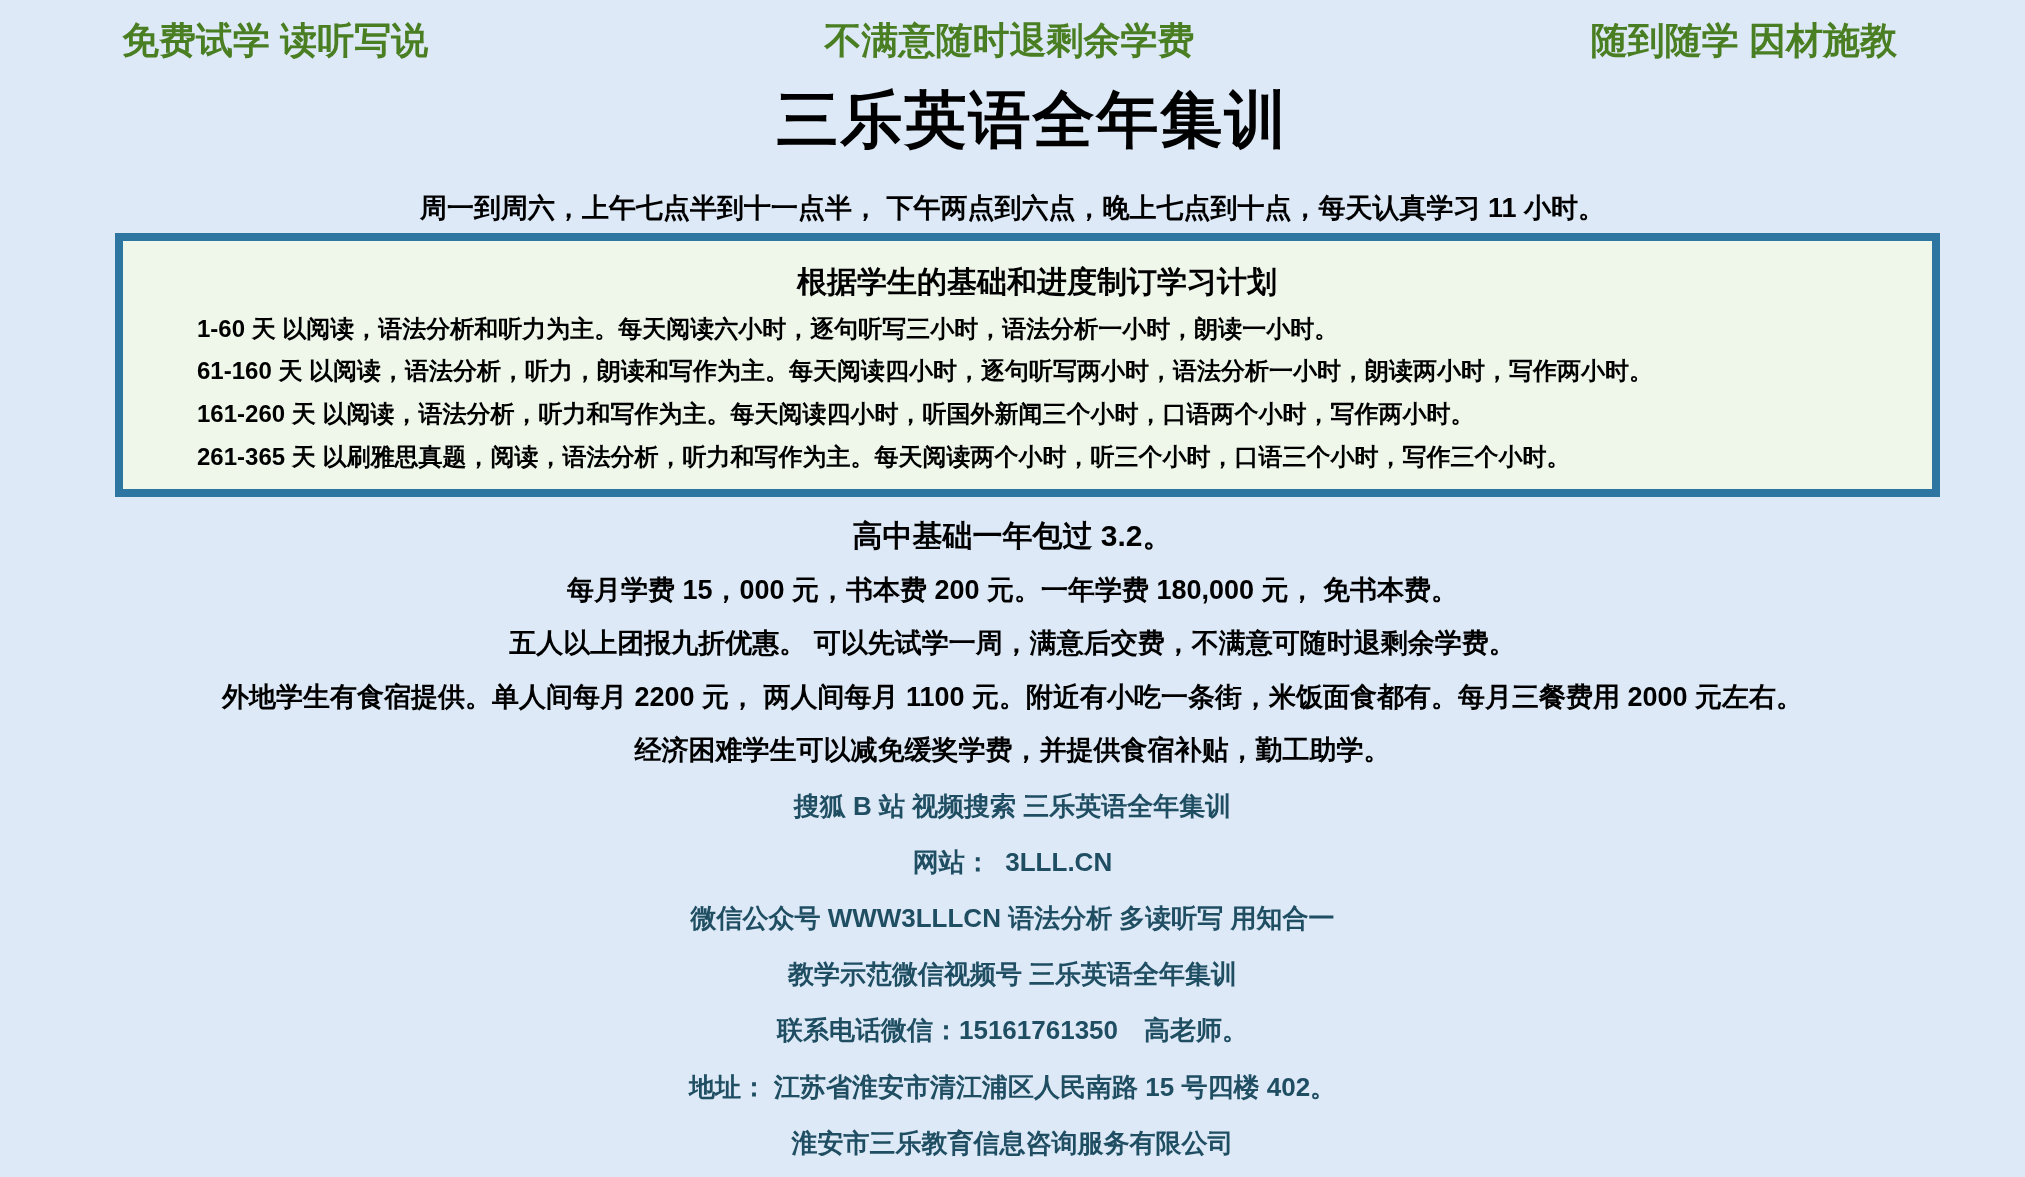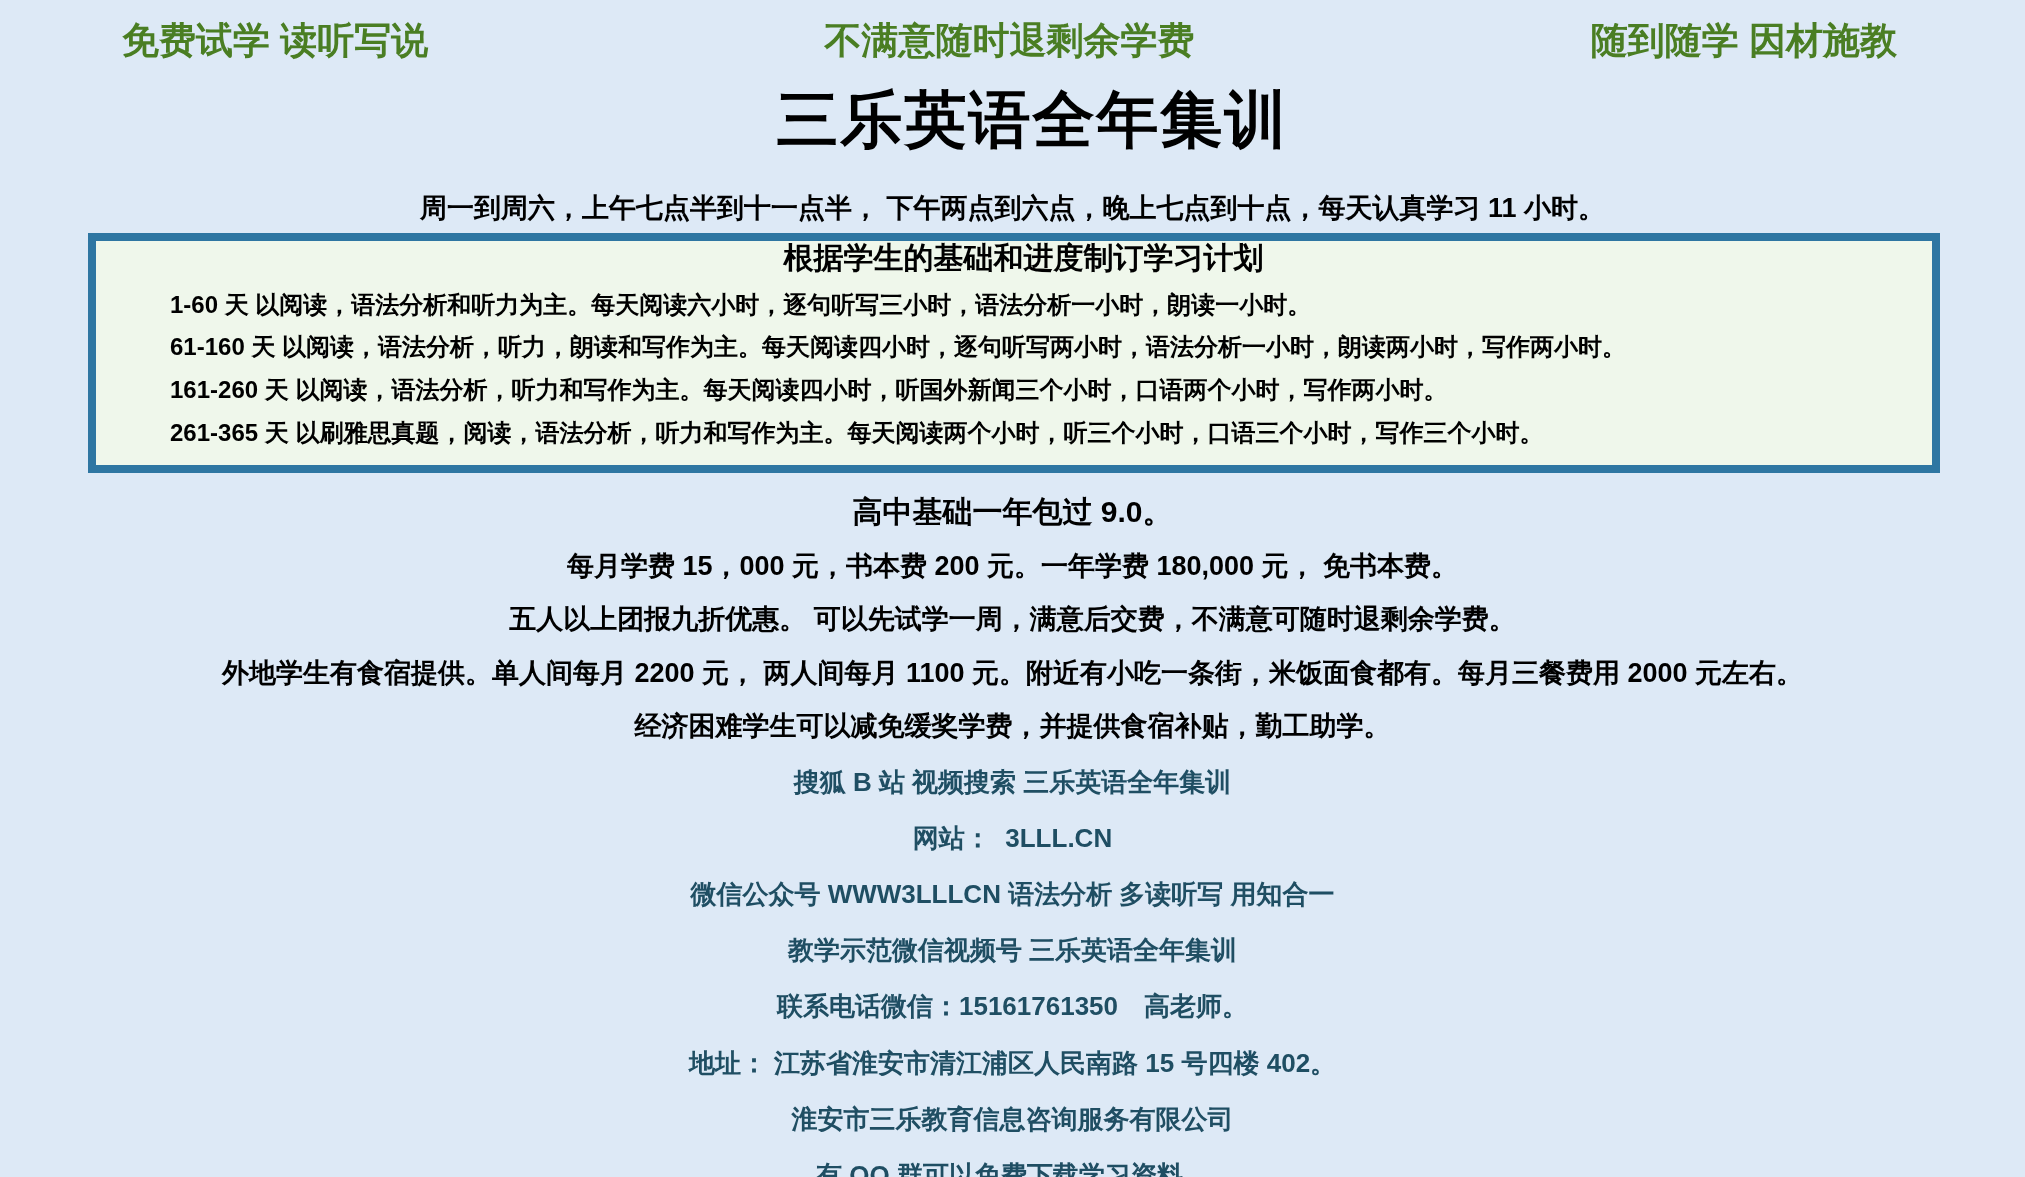--- a/index.html
+++ b/index.html
@@ -41,24 +41,24 @@
   }
   
   .schedule-line{
     text-align:center;
     font-size:27px;
     line-height:1.12;
     margin-top:38px;
   }
   
   .plan-box{
-    margin:10px 85px 0 88px;
+    margin:10px 85px 0 115px;
     border:8px solid var(--box-border);
     background:var(--box-bg);
-    padding:0 55px 18px 74px;
+    padding:24px 55px 18px 74px;
   }
   .plan-title{
     text-align:center;
     font-size:30px;
     line-height:1.15;
   }
   .plan-item{
     font-size:24px;
     line-height:1.12;
     margin-top:16px;
@@ -99,21 +99,21 @@
 <div class="schedule-line txt">周一到周六，上午七点半到十一点半， 下午两点到六点，晚上七点到十点，每天认真学习 11 小时。</div>
 
 <div class="plan-box">
   <div class="plan-title txt">根据学生的基础和进度制订学习计划</div>
   <div class="plan-item txt">1-60 天 以阅读，语法分析和听力为主。每天阅读六小时，逐句听写三小时，语法分析一小时，朗读一小时。</div>
   <div class="plan-item txt">61-160 天 以阅读，语法分析，听力，朗读和写作为主。每天阅读四小时，逐句听写两小时，语法分析一小时，朗读两小时，写作两小时。</div>
   <div class="plan-item txt">161-260 天 以阅读，语法分析，听力和写作为主。每天阅读四小时，听国外新闻三个小时，口语两个小时，写作两小时。</div>
   <div class="plan-item txt">261-365 天 以刷雅思真题，阅读，语法分析，听力和写作为主。每天阅读两个小时，听三个小时，口语三个小时，写作三个小时。</div>
 </div>
 
-<div class="pricing-headline txt">高中基础一年包过 9.0。</div>
+<div class="pricing-headline txt">高中基础一年包过 3.2。</div>
 <div class="pricing-line txt">每月学费 15，000 元，书本费 200 元。一年学费 180,000 元， 免书本费。</div>
 <div class="pricing-line txt">五人以上团报九折优惠。 可以先试学一周，满意后交费，不满意可随时退剩余学费。</div>
 <div class="pricing-line txt">外地学生有食宿提供。单人间每月 2200 元， 两人间每月 1100 元。附近有小吃一条街，米饭面食都有。每月三餐费用 2000 元左右。</div>
 <div class="pricing-line txt">经济困难学生可以减免缓奖学费，并提供食宿补贴，勤工助学。</div>
 
 <div class="contact-line txt">搜狐 B 站 视频搜索 三乐英语全年集训</div>
 <div class="contact-line txt">网站：  3LLL.CN</div>
 <div class="contact-line txt">微信公众号 WWW3LLLCN 语法分析 多读听写 用知合一</div>
 <div class="contact-line txt">教学示范微信视频号 三乐英语全年集训</div>
 <div class="contact-line txt">联系电话微信：15161761350　高老师。</div>

